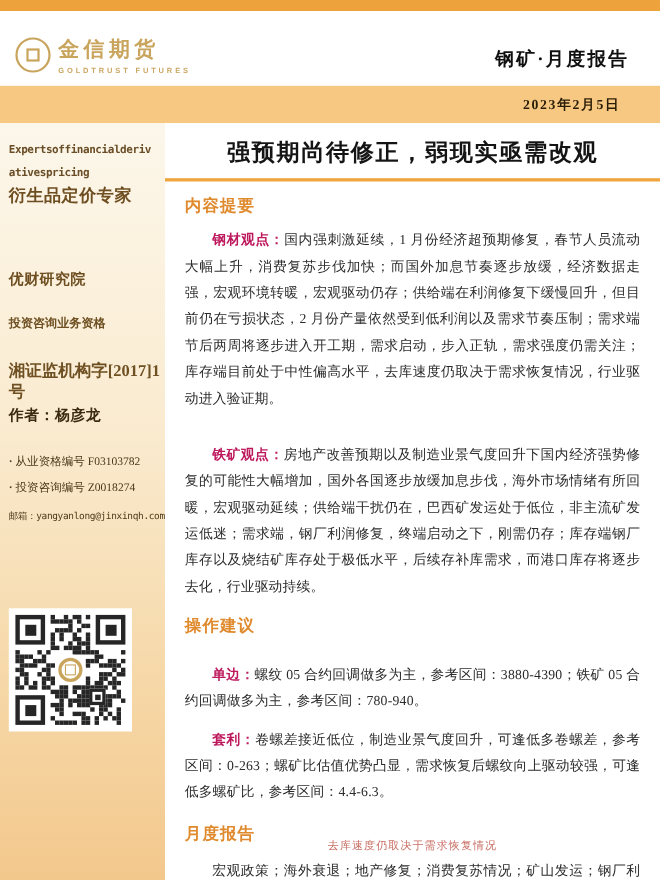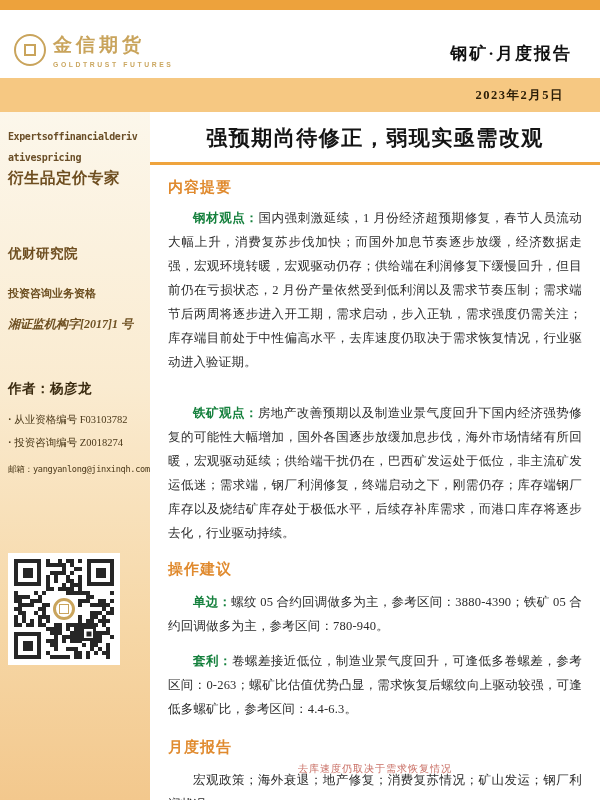--- a/index.html
+++ b/index.html
@@ -39,22 +39,22 @@
              background:linear-gradient(180deg,#FCF7EB 0%,#FAEBD0 40%,#F6D7A6 75%,#F3C88D 100%);padding-left:32px; }
   .tagline-en { position:absolute; left:8px; right:8px; top:14px;
                 font-family:"DejaVu Sans Mono","Liberation Mono", monospace;
                 font-weight:bold; font-size:10px; line-height:21px; color:#6A4E27;
                 word-break:break-all; letter-spacing:-0.4px; }
   .tagline-cn { position:absolute; left:8px; top:56px; font-family:Liberation Sans, sans-serif;
                 font-weight:bold; font-size:15.5px; color:#6E4E20; letter-spacing:0.5px; }
   .institute  { position:absolute; left:8px; top:133px; font-family:"Liberation Sans", sans-serif;
                 font-weight:bold; font-size:13.5px; color:#6E4E20; letter-spacing:0.5px; }
   .qualif     { position:absolute; left:8px; top:174px; font-size:11px; font-weight:bold; color:#6E5022; }
-  .license    { position:absolute; left:8px; top:204px; font-size:12px; font-weight:bold; color:#6E5022;font-style:italic; }
-  .author     { position:absolute; left:8px; top:268px; font-family:"Liberation Sans", sans-serif;
+  .license    { position:absolute; left:8px; top:216px; font-size:15px; font-weight:bold; color:#6E5022; }
+  .author     { position:absolute; left:8px; top:257px; font-family:"Liberation Sans", sans-serif;
                 font-weight:bold; font-size:13.5px; color:#3B2B10; letter-spacing:0.5px; }
   .cred       { position:absolute; left:8px; font-size:10.5px; color:#4A3819; }
   .cred::before { content:"· "; font-weight:bold; }
   .cred-1 { top:301px; }
   .cred-2 { top:324px; }
   .email      { position:absolute; left:8px; top:352px; font-size:8.6px; color:#4A3819;
                 font-family:"DejaVu Sans Mono","Liberation Mono", monospace; letter-spacing:-0.3px; }
 
   
   .qr { position:absolute; left:8px; top:441px; width:112px; height:112px; background:#ffffff; }
@@ -83,24 +83,24 @@
   .title { margin-top:12px; text-align:center; font-size:21px; font-weight:bold; color:#141414;
            letter-spacing:1.5px; font-family:"Liberation Sans", sans-serif; }
   .rule { height:2.5px; background:#EFA43E; margin:10px -18px 0 -18px; }
   .sec-heading { font-family:"Liberation Sans", sans-serif; font-weight:bold; font-size:15px;
                  color:#E08A2E; letter-spacing:1px; }
   .sec-heading.h-summary { margin-top:13px; }
   .sec-heading.h-advice  { margin-top:15px; }
   .sec-heading.h-risk    { margin-top:17px; }
   .para { font-size:12.5px; line-height:24px; color:#2B2B2B; text-align:justify;
           text-indent:2em; letter-spacing:0.2px; }
-  .para b { color:#15803d; }
+  .para b { color:#be185d; }
   .p-steel { margin-top:9px; }
   .p-iron  { margin-top:27px; }
-  .p-single{ margin-top:11px; }
+  .p-single{ margin-top:22px; }
   .p-arb   { margin-top:11px; }
   .p-risk  { margin-top:11px; }
   .footer-note { position:absolute; left:0; right:0; bottom:24px; text-align:center;
                  font-size:10px; color:#C96E64; letter-spacing:1px; }
 </style>
 </head>
 <body>
 
 <div class="page">
 

